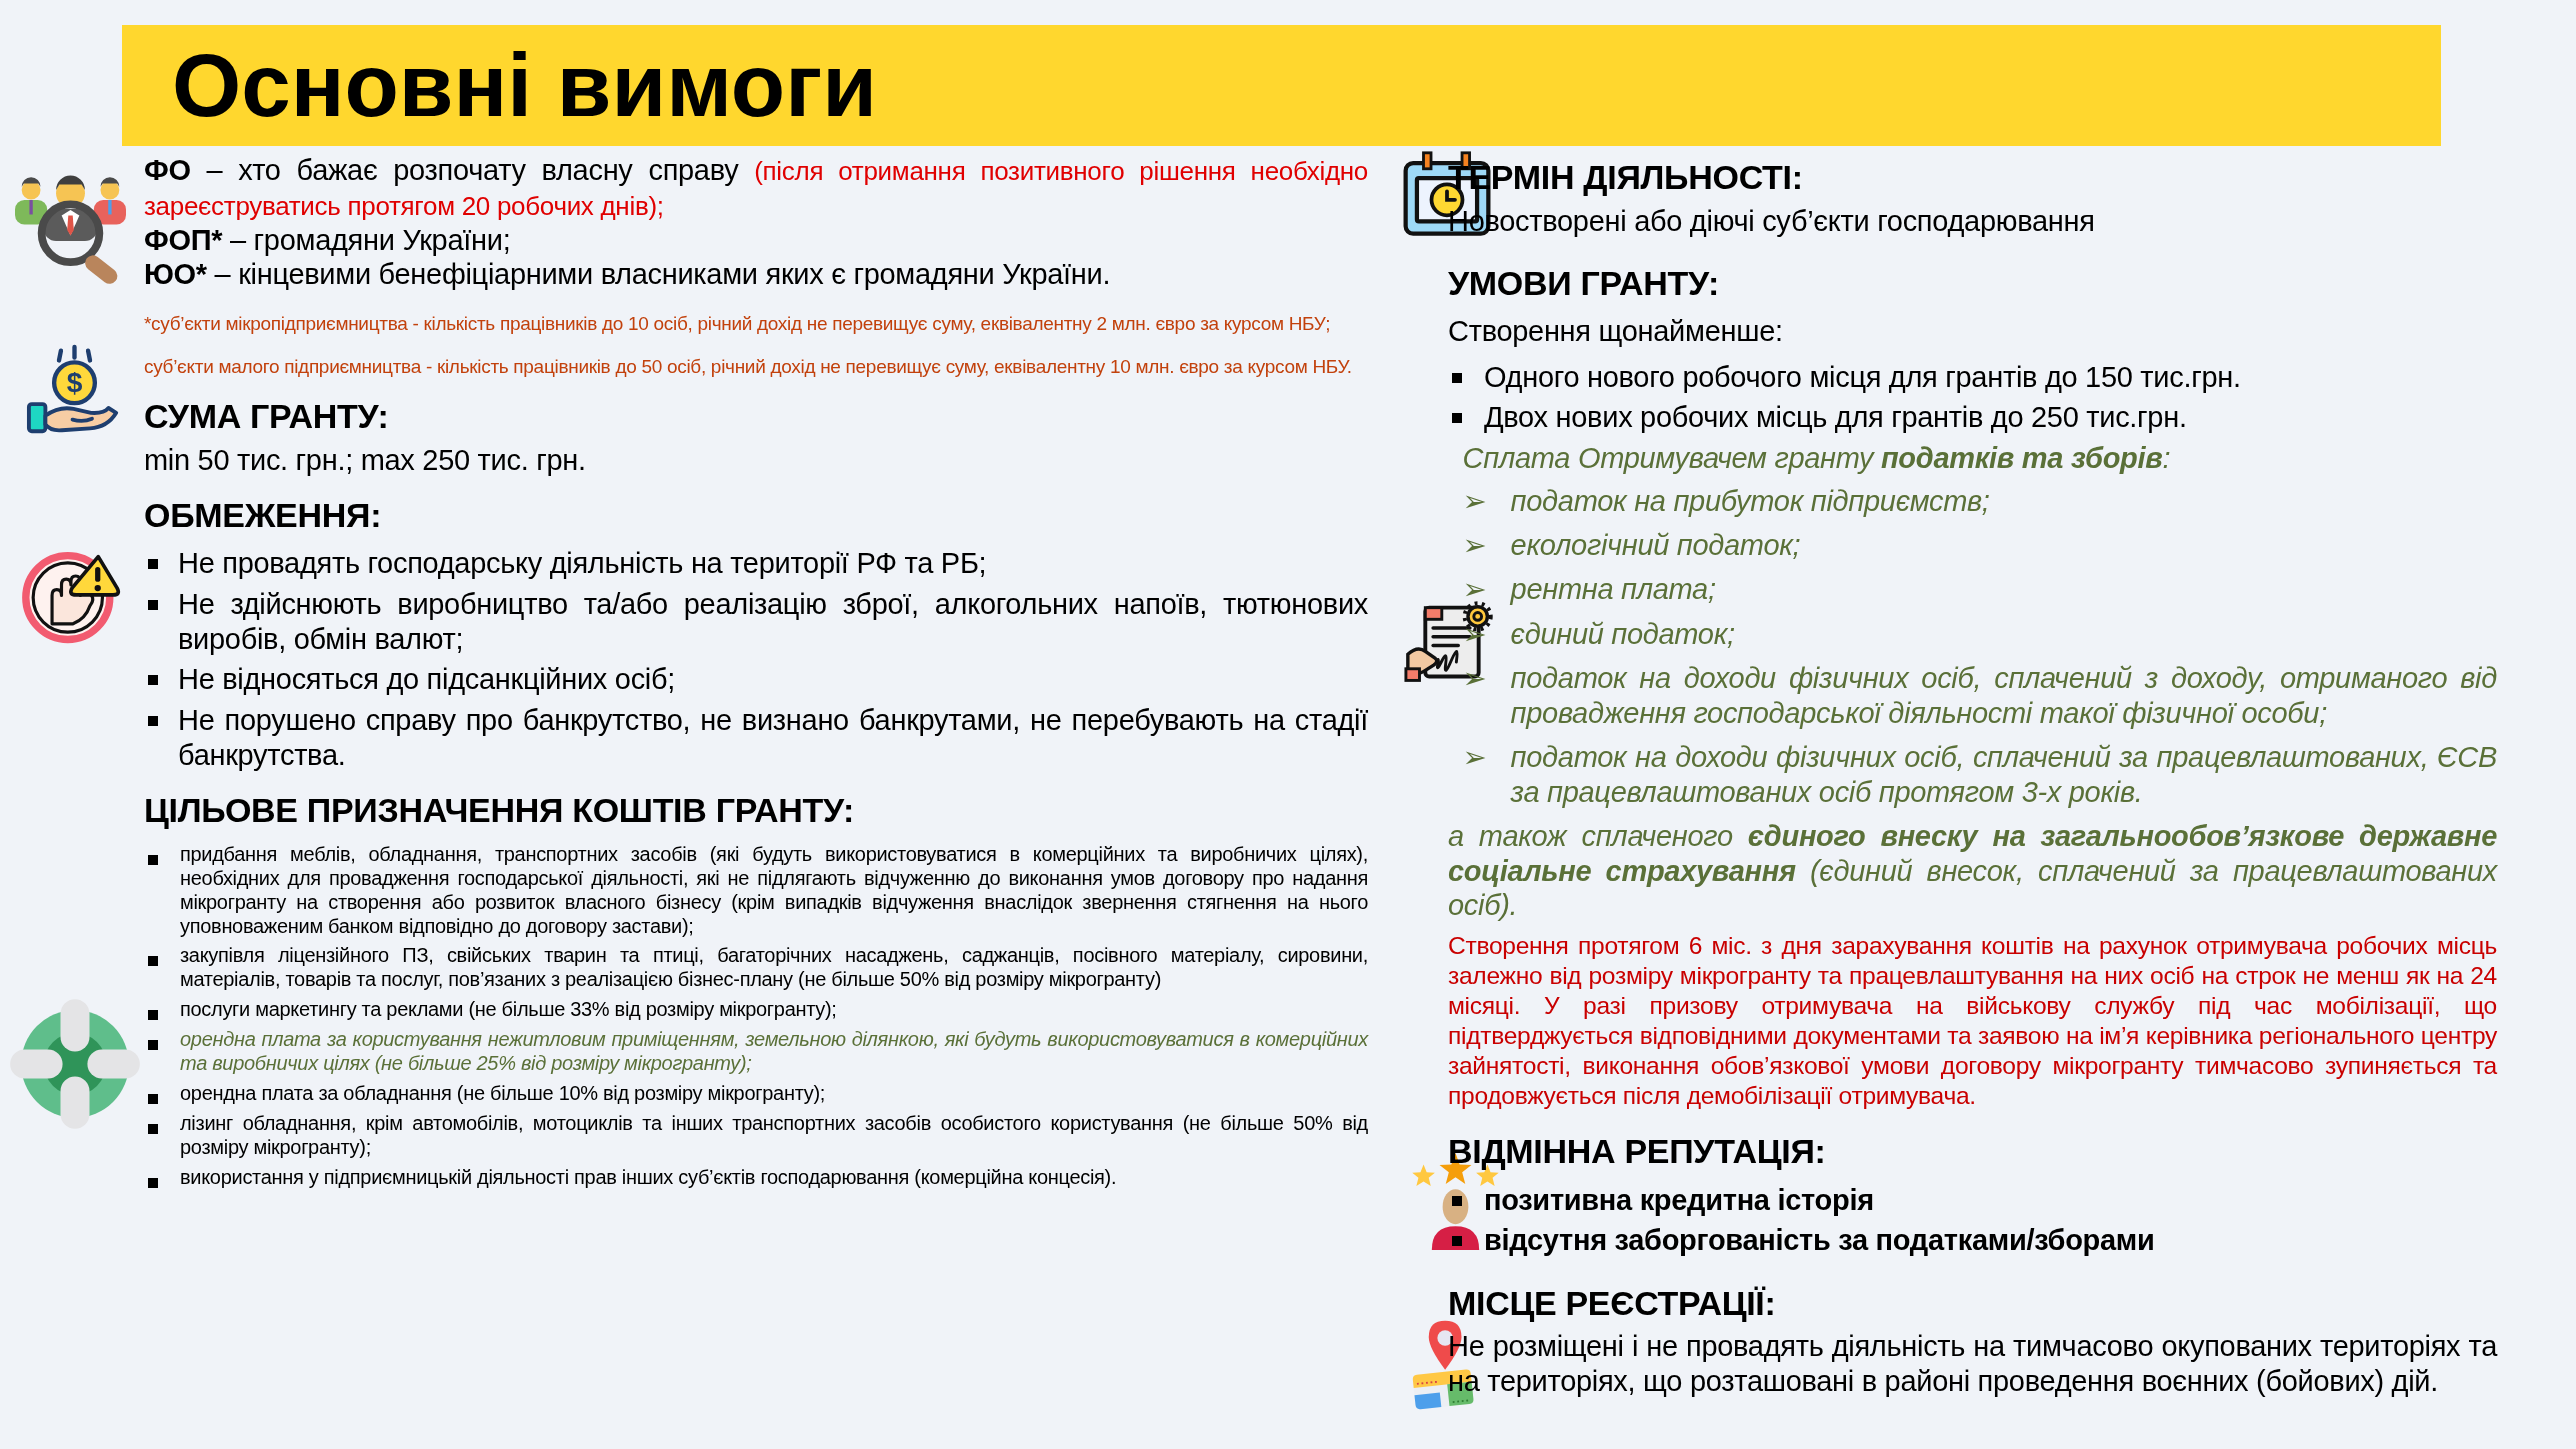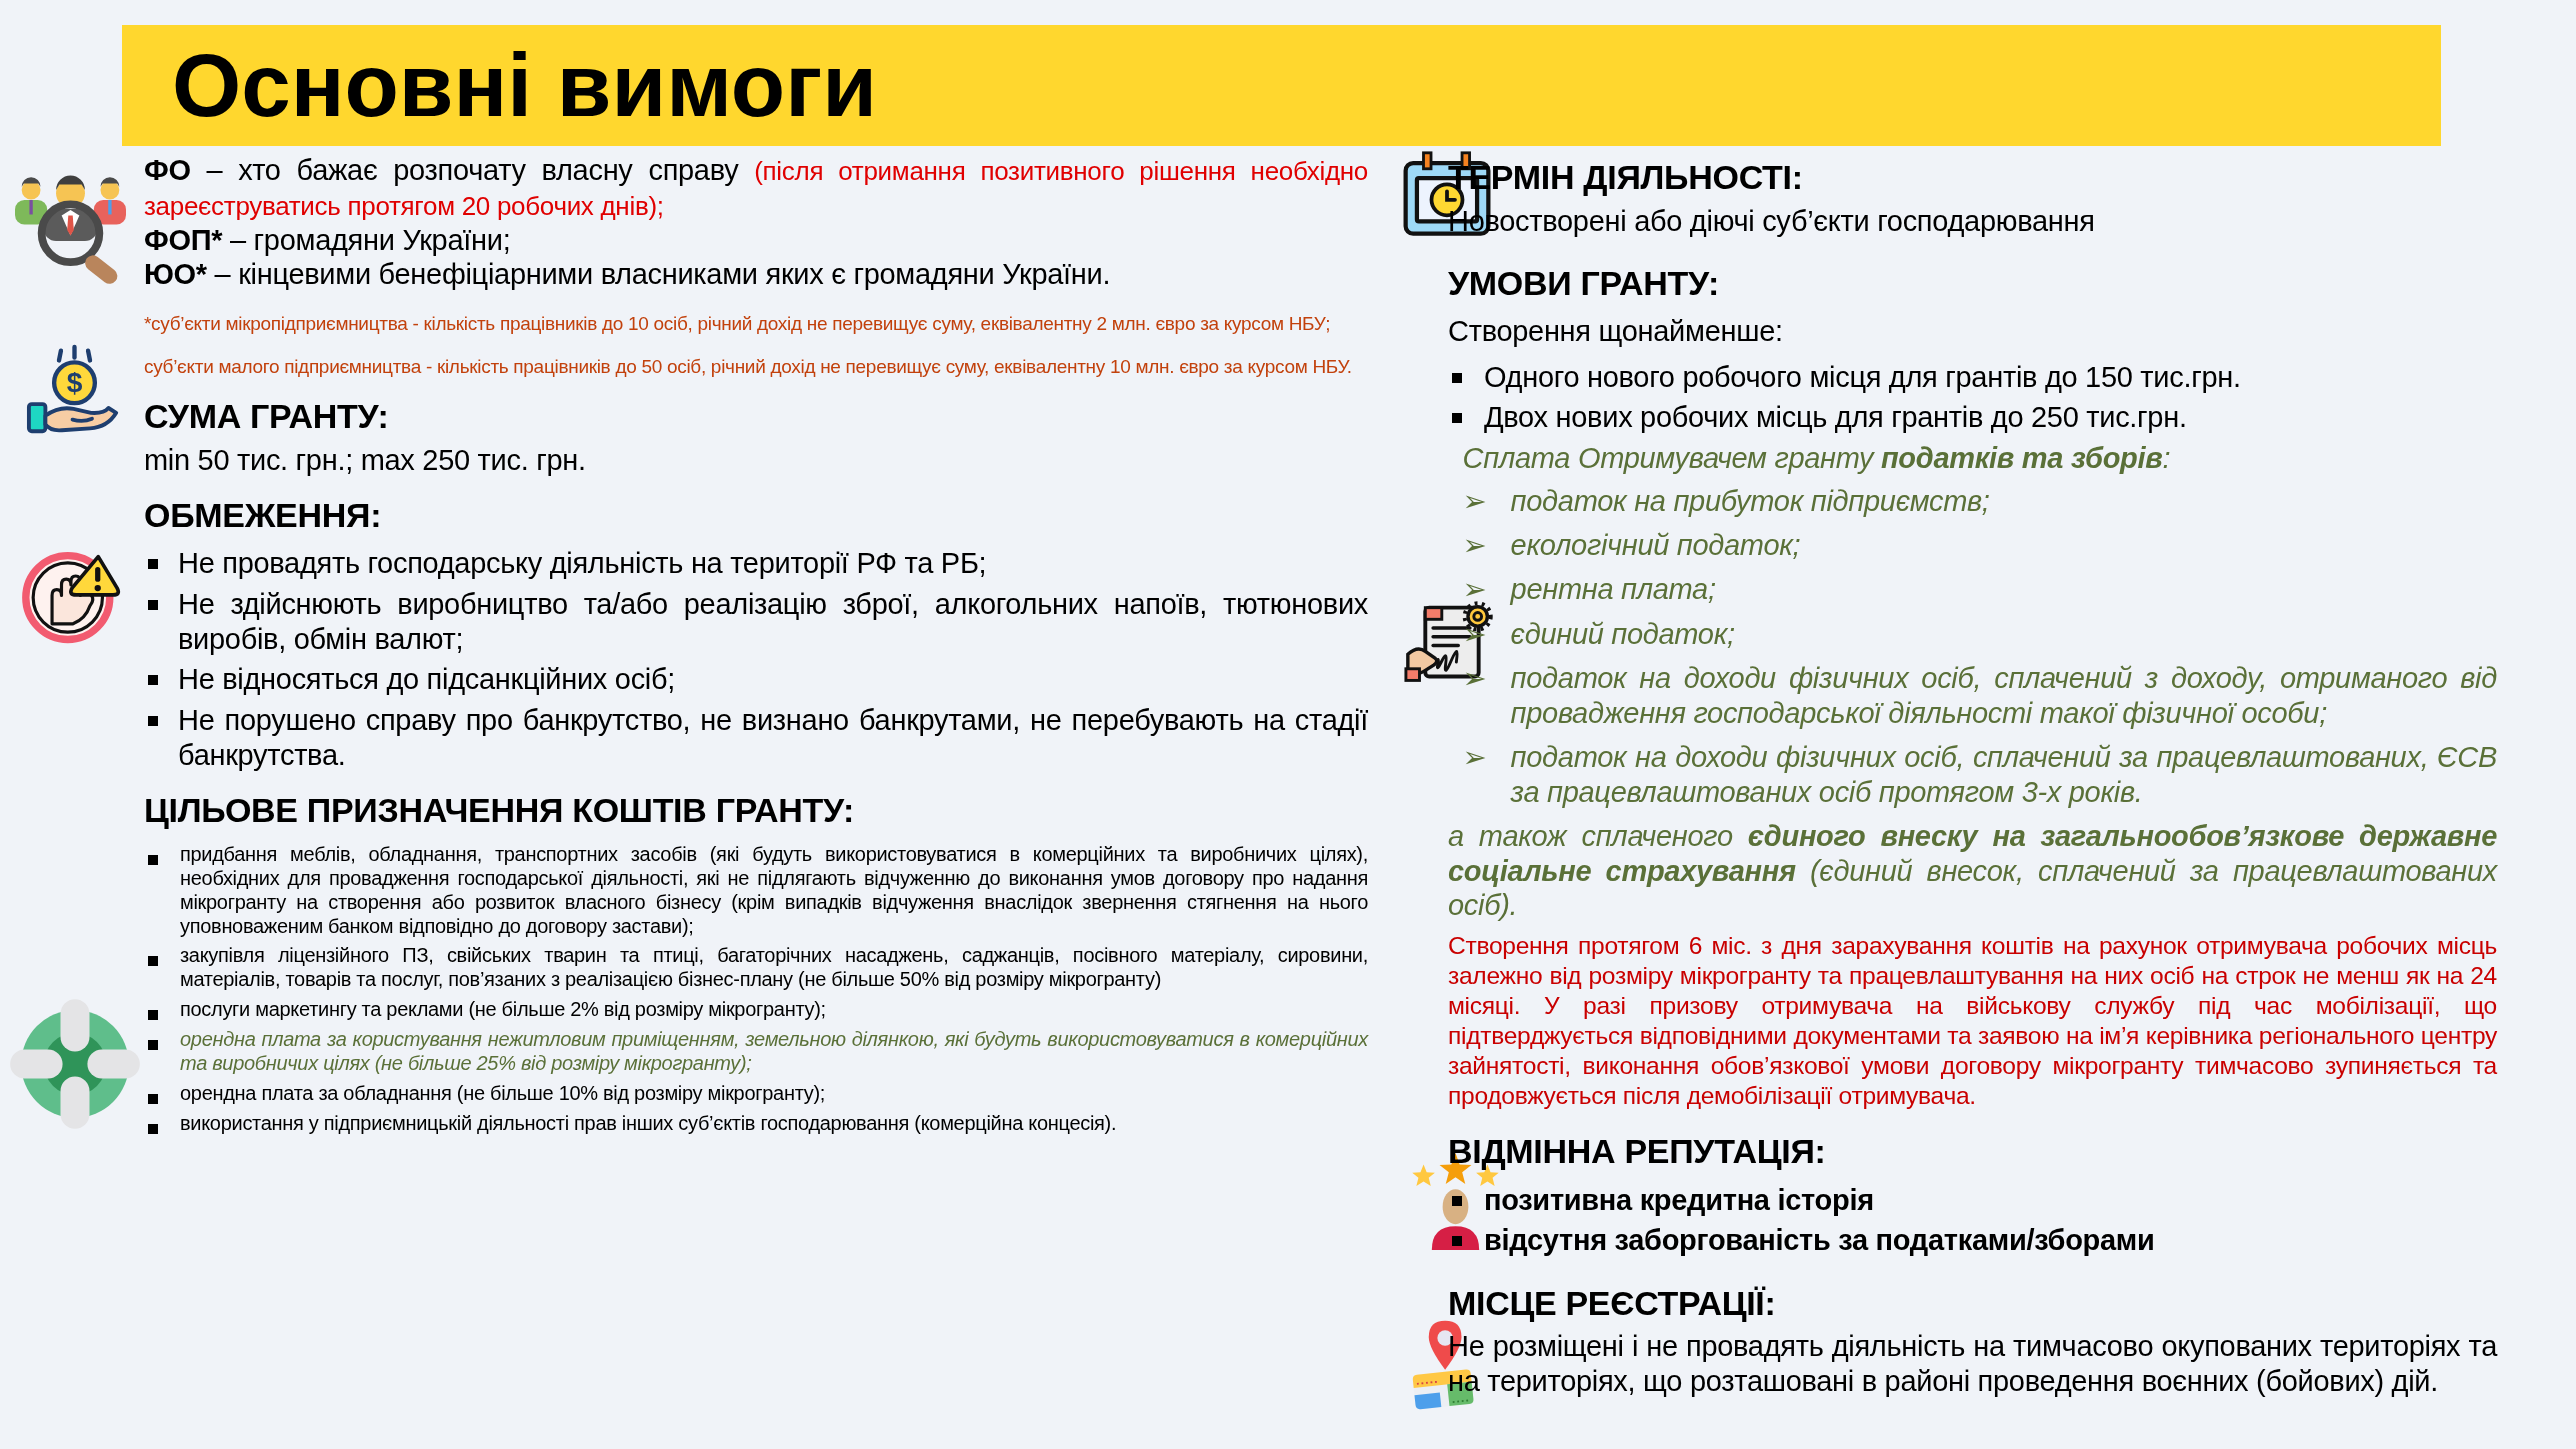--- a/index.html
+++ b/index.html
@@ -198,23 +198,24 @@
         <li>Не відносяться до підсанкційних осіб;</li>
         <li>Не порушено справу про банкрутство, не визнано банкрутами, не перебувають на стадії банкрутства.</li>
       </ul>
     </section>
 
     <section>
       <h2 class="mb-s">ЦІЛЬОВЕ ПРИЗНАЧЕННЯ КОШТІВ ГРАНТУ:</h2>
       <ul class="sq purpose">
         <li>придбання меблів, обладнання, транспортних засобів (які будуть використовуватися в комерційних та виробничих цілях), необхідних для провадження господарської діяльності, які не підлягають відчуженню до виконання умов договору про надання мікрогранту на створення або розвиток власного бізнесу (крім випадків відчуження внаслідок звернення стягнення на нього уповноваженим банком відповідно до договору застави);</li>
         <li>закупівля ліцензійного ПЗ, свійських тварин та птиці, багаторічних насаджень, саджанців, посівного матеріалу, сировини, матеріалів, товарів та послуг, пов’язаних з реалізацією бізнес-плану (не більше 50% від розміру мікрогранту)</li>
-        <li>послуги маркетингу та реклами (не більше 2% від розміру мікрогранту);</li>
+        <li>послуги маркетингу та реклами (не більше 33% від розміру мікрогранту);</li>
         <li class="green-italic">орендна плата за користування нежитловим приміщенням, земельною ділянкою, які будуть використовуватися в комерційних та виробничих цілях (не більше 25% від розміру мікрогранту);</li>
         <li>орендна плата за обладнання (не більше 10% від розміру мікрогранту);</li>
+        <li>лізинг обладнання, крім автомобілів, мотоциклів та інших транспортних засобів особистого користування (не більше 50% від розміру мікрогранту);</li>
         <li>використання у підприємницькій діяльності прав інших суб’єктів господарювання (комерційна концесія).</li>
       </ul>
     </section>
 
   </div>
 
   <div class="text-right">
 
     <section class="mb-l">
       <h2 class="mb-xs">ТЕРМІН ДІЯЛЬНОСТІ:</h2>

